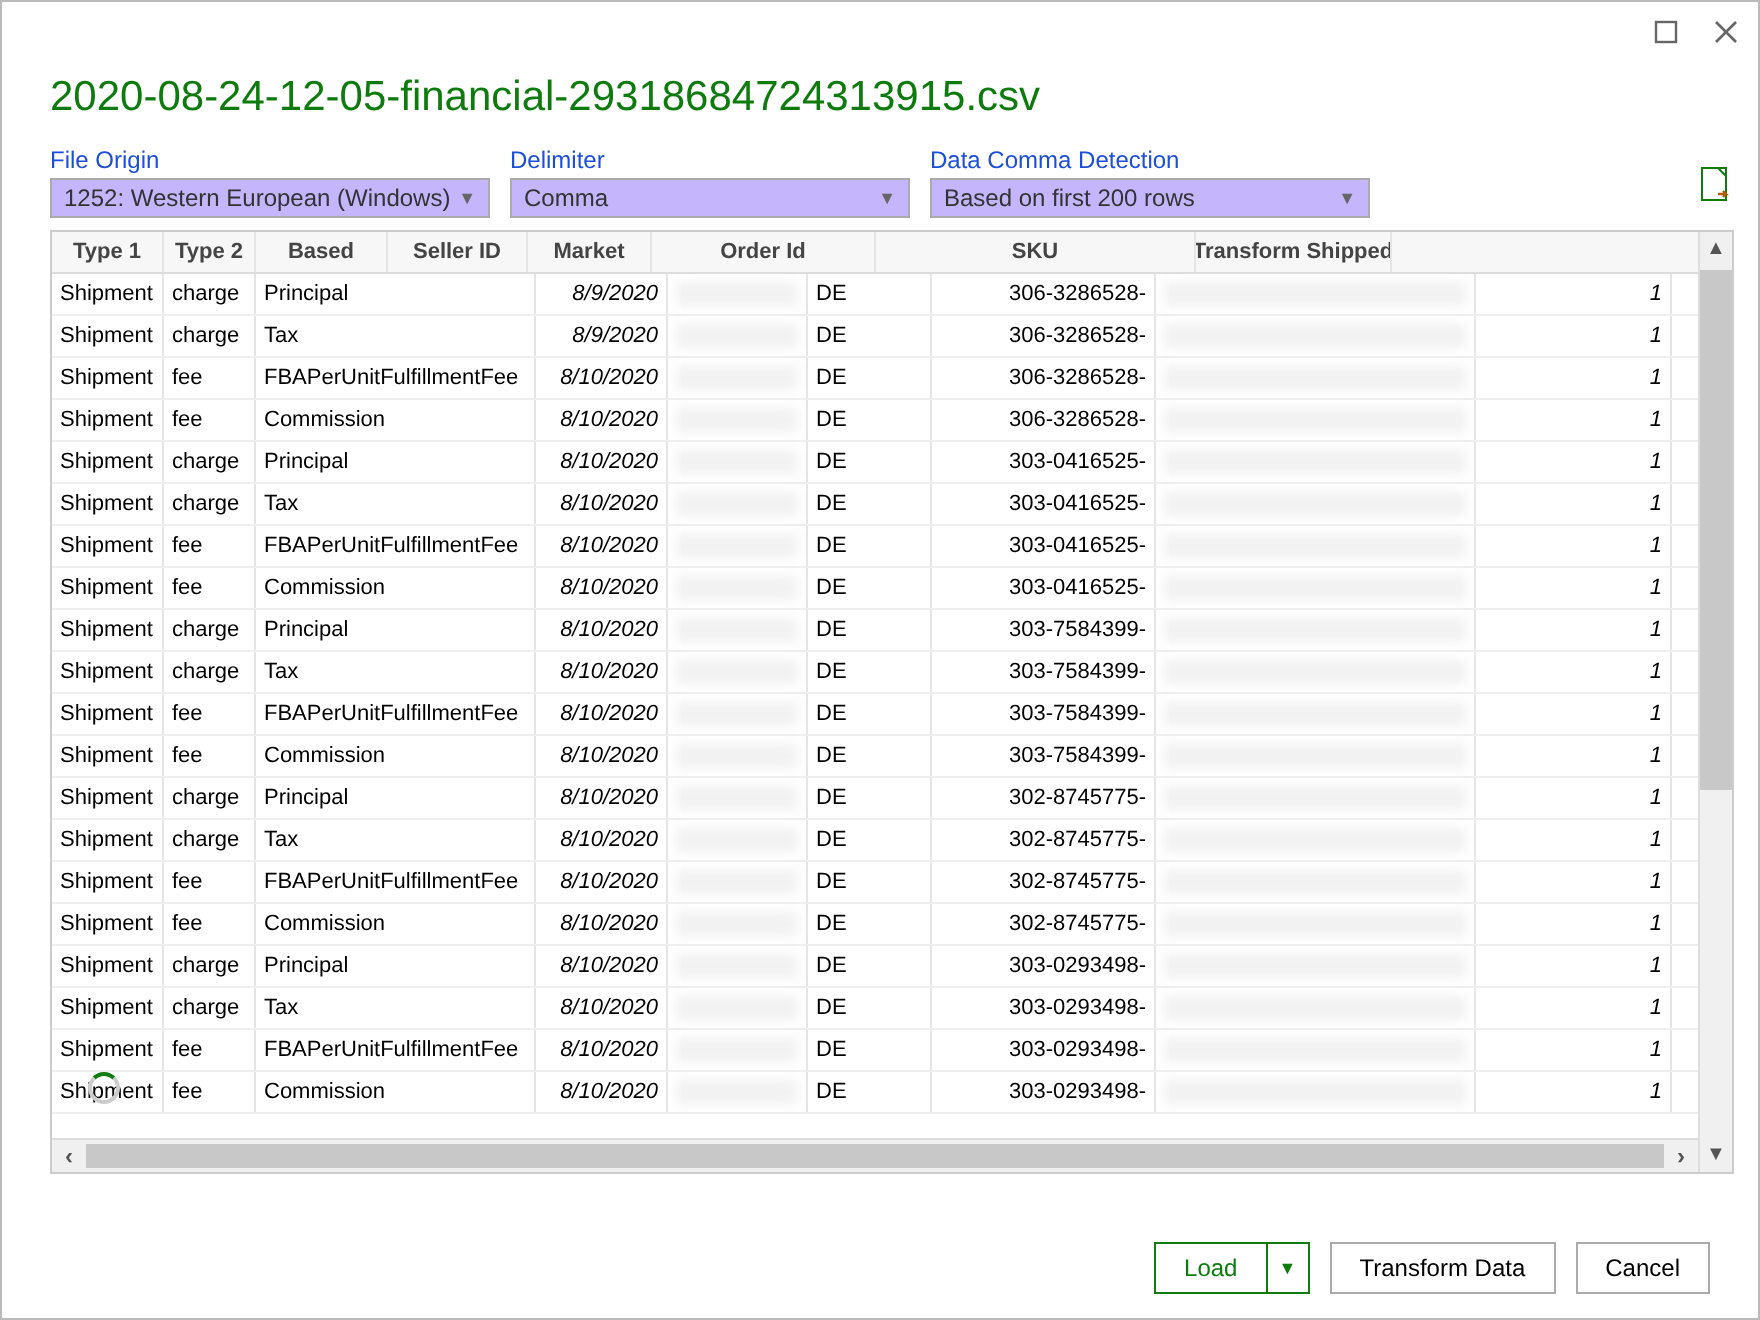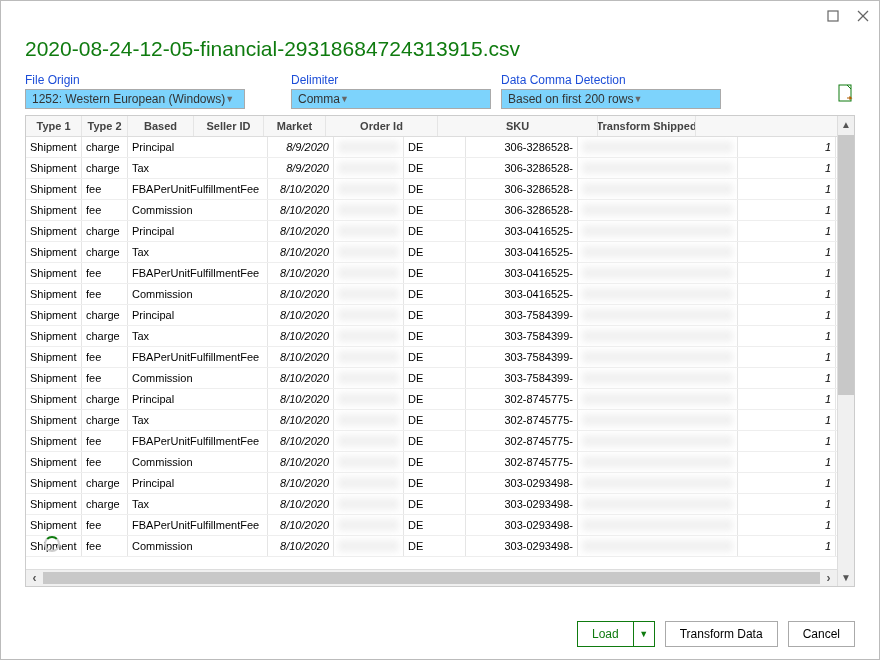--- a/index.html
+++ b/index.html
@@ -1,28 +1,28 @@
 <!DOCTYPE html>
 <html><head>
 <meta charset="utf-8">
 <style>
   * { box-sizing: border-box; margin: 0; padding: 0; font-family: "Segoe UI", Tahoma, sans-serif; }
   body { background: #fff; width: 880px; height: 660px; overflow: hidden; }
   .window { width: 880px; height: 660px; border: 1px solid #bbb; display: flex; flex-direction: column; background: #fff; }
   .titlebar { height: 30px; display: flex; justify-content: flex-end; align-items: center; padding: 0 10px; gap: 18px; }
   .title-icon { width: 12px; height: 12px; color: #666; cursor: pointer; }
-  .content { padding: 6px 24px 18px 24px; flex: 1; display: flex; flex-direction: column; }
+  .content { padding: 6px 12px 18px 24px; flex: 1; display: flex; flex-direction: column; }
   .file-title { color: #0f7b0f; font-size: 21px; font-weight: 400; margin-bottom: 12px; }
   .controls-row { display: flex; gap: 10px; margin-bottom: 6px; }
   .control-group { display: flex; flex-direction: column; }
   .control-label { font-size: 12px; color: #1d4ed8; margin-bottom: 2px; }
-  .select-box { height: 20px; border: 1px solid #aaa; background: #7dd3fc; display: flex; align-items: center; padding: 0 6px; font-size: 12px; color: #333; cursor: pointer; }
+  .select-box { height: 20px; border: 1px solid #aaa; background: #c4b5fd; display: flex; align-items: center; justify-content: space-between; padding: 0 6px; font-size: 12px; color: #333; cursor: pointer; }
   .select-box .caret { font-size: 9px; color: #666; }
   .grp-origin { width: 220px; }
-  .grp-delim { width: 200px; margin-left: 36px; }
+  .grp-delim { width: 200px; }
   .grp-detect { width: 220px; }
   .open-file { margin-left: auto; align-self: flex-end; color: #0f7b0f; cursor: pointer; padding-bottom: 1px; }
   .grid-wrap { border: 1px solid #ccc; position: relative; height: 472px; display: flex; }
   .grid-inner { flex: 1; display: flex; flex-direction: column; overflow: hidden; }
   .grid-head, .grid-row { display: flex; height: 21px; font-size: 11px; }
   .grid-head { background: #f7f7f7; border-bottom: 1px solid #ddd; font-weight: 600; color: #444; }
   .cell, .hcell { border-right: 1px solid #e5e5e5; padding: 2px 4px; overflow: hidden; white-space: nowrap; display: flex; align-items: center; }
   .hcell { justify-content: center; }
   .grid-row { border-bottom: 1px solid #eee; }
   .c-type1 { width: 56px; }

